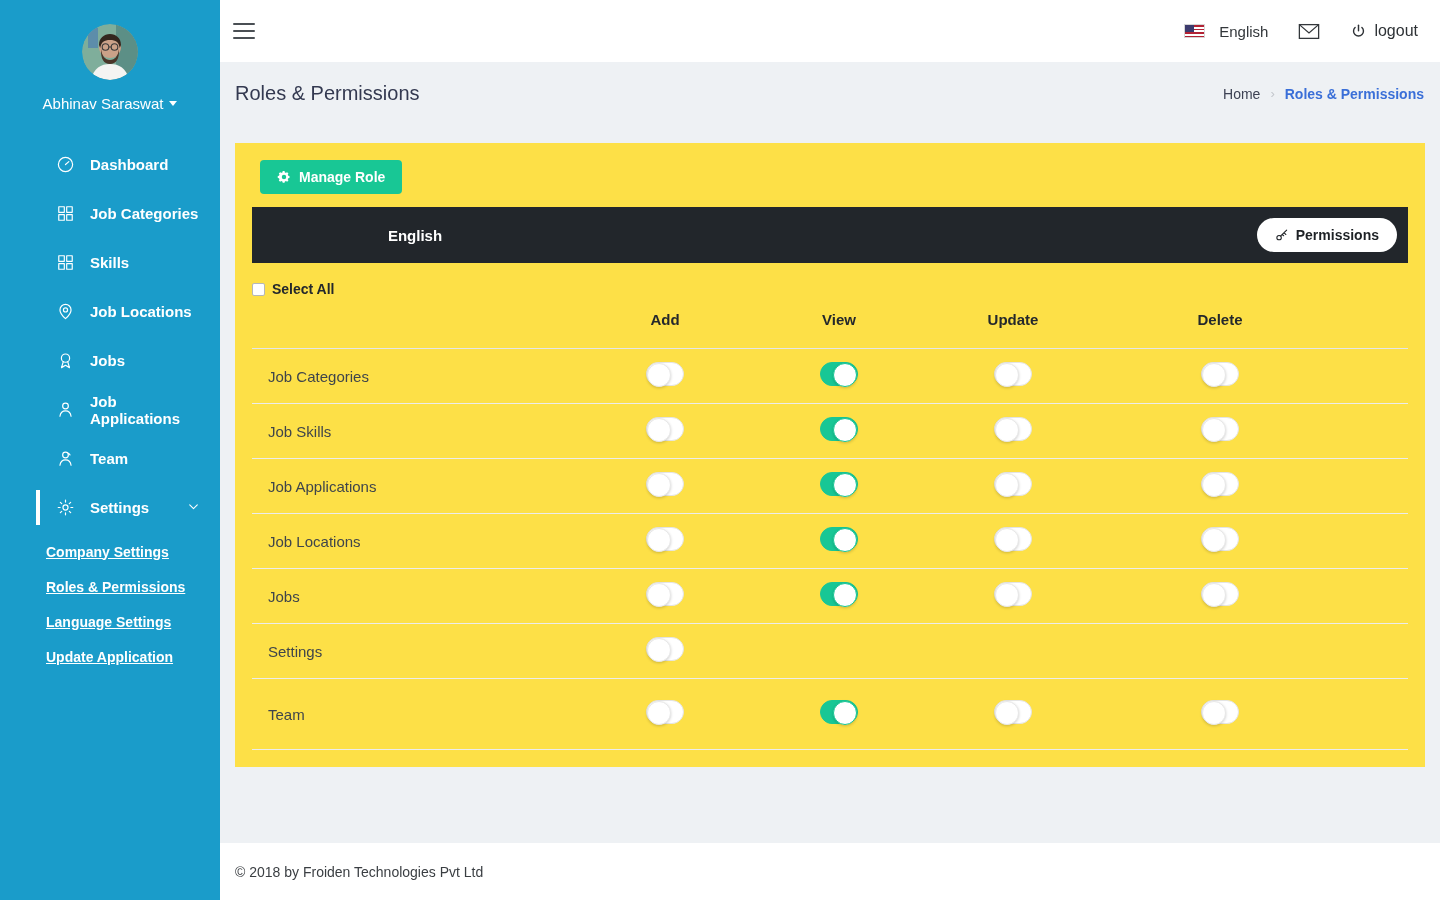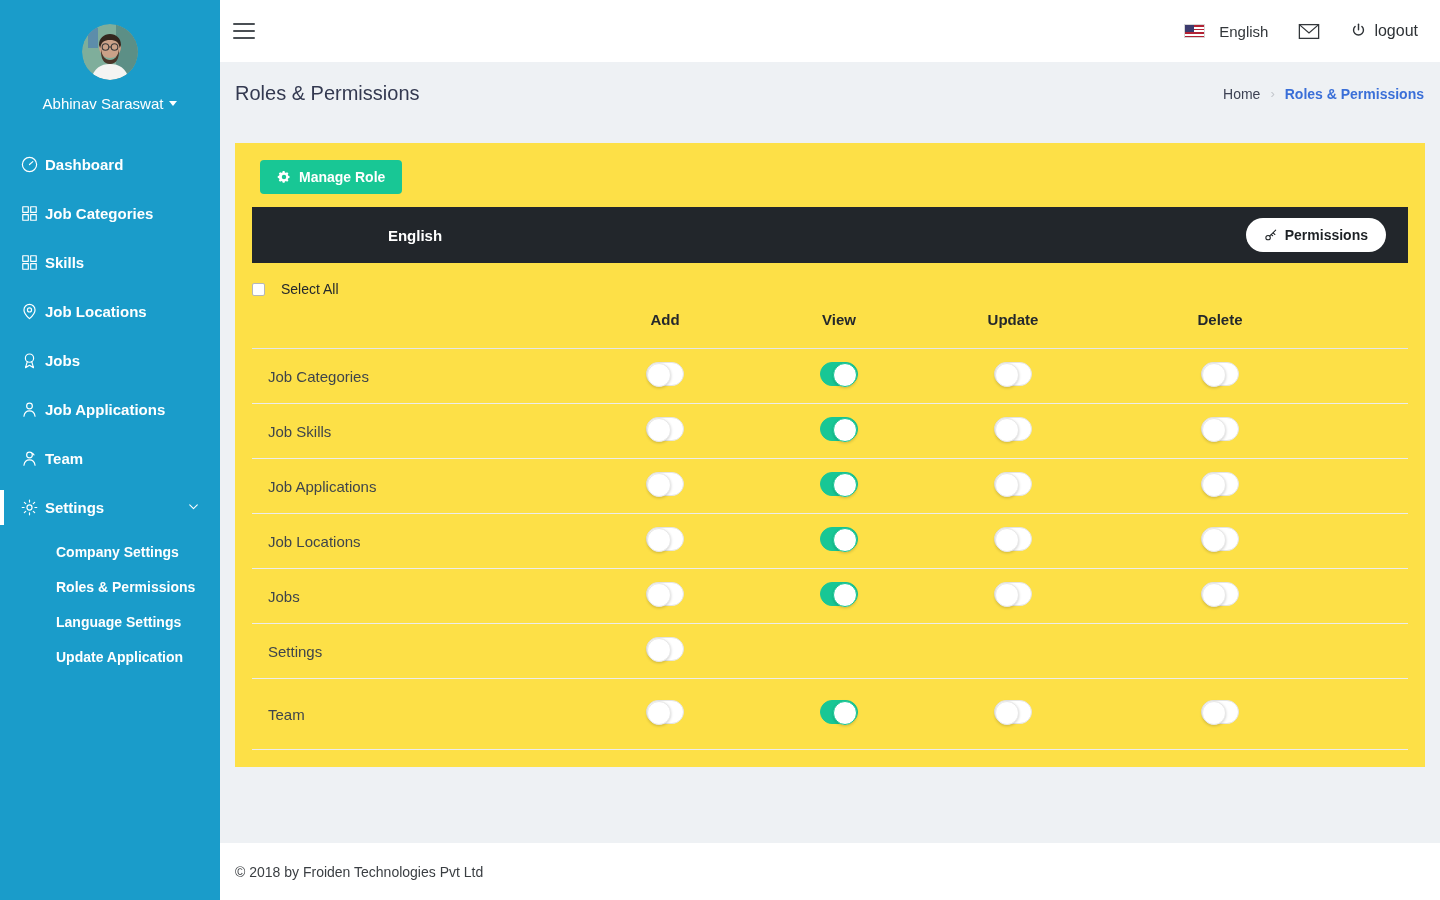--- a/index.html
+++ b/index.html
@@ -8,62 +8,62 @@
 
   
   .sidebar{position:fixed;left:0;top:0;width:220px;height:900px;background:#1a9cca;color:#fff;z-index:10;}
   .logo{height:62px;display:flex;align-items:center;justify-content:center;gap:7px;}
   .logo-text{font-size:23px;font-weight:500;letter-spacing:.5px;color:#fff;}
   .avatar-wrap{margin-top:24px;display:flex;flex-direction:column;align-items:center;}
   .avatar{width:56px;height:56px;border-radius:50%;overflow:hidden;display:block;}
   .user-name{margin-top:15px;font-size:15px;font-weight:400;color:#fff;display:flex;align-items:center;gap:6px;cursor:pointer;}
   .caret-down{width:0;height:0;border-left:4px solid transparent;border-right:4px solid transparent;border-top:5px solid #fff;display:inline-block;}
   .menu{margin-top:28px;}
-  .menu-item{height:49px;display:flex;align-items:center;padding:0 20px;gap:6px;font-size:15px;font-weight:600;cursor:pointer;position:relative;}
+  .menu-item{height:49px;display:flex;align-items:center;padding:0 20px;gap:15px;font-size:15px;font-weight:600;cursor:pointer;position:relative;margin-left:36px;}
   .menu-item .micon{width:19px;height:19px;flex:0 0 19px;display:flex;align-items:center;justify-content:center;}
   .menu-item svg{width:19px;height:19px;stroke:#fff;fill:none;stroke-width:1.5;stroke-linecap:round;stroke-linejoin:round;}
   .menu-item.active::before{content:"";position:absolute;left:0;top:7px;width:4px;height:35px;background:#fff;}
   .menu-item .chev{margin-left:auto;}
   .menu-item .chev svg{width:13px;height:13px;stroke-width:2;}
-  .submenu{padding:2px 0 6px 12px;}
+  .submenu{padding:2px 0 6px 2px;text-decoration:underline;}
   .submenu-item{height:35px;display:flex;align-items:center;padding-left:44px;font-size:14px;font-weight:600;color:#fff;cursor:pointer;}
 
   
   .main{margin-left:220px;width:1220px;}
   .topbar{height:62px;background:#fff;display:flex;align-items:center;padding:0 22px 0 13px;}
   .hamburger{width:22px;cursor:pointer;}
   .hamburger div{height:2px;background:#4a4f54;margin:5px 0;border-radius:1px;}
   .topbar-right{margin-left:auto;display:flex;align-items:center;gap:30px;}
   .lang{display:flex;align-items:center;gap:15px;font-size:15px;color:#33373b;cursor:pointer;}
   .flag{width:19px;height:12px;position:relative;background:repeating-linear-gradient(#b22234 0 1.8px,#fff 1.8px 3.6px);outline:1px solid #d6d6d6;}
   .flag::after{content:"";position:absolute;left:0;top:0;width:9px;height:6.5px;background:#3c3b6e;}
   .mail-btn svg{width:22px;height:17px;stroke:#33373b;fill:none;stroke-width:1.4;cursor:pointer;display:block;}
-  .logout{display:flex;gap:7px;font-size:16px;color:#2e3236;cursor:pointer;}
+  .logout{display:flex;align-items:center;gap:7px;font-size:16px;color:#2e3236;cursor:pointer;}
   .logout svg{width:17px;height:17px;stroke:#2e3236;fill:none;stroke-width:2;stroke-linecap:round;}
 
   .content{min-height:781px;background:#eef1f4;}
   .page-head{display:flex;justify-content:space-between;align-items:center;padding:20px 16px 38px 15px;}
   .page-title{font-size:20px;font-weight:500;color:#333950;}
   .breadcrumb{display:flex;align-items:center;gap:10px;font-size:14px;}
   .bc-home{color:#3d4254;cursor:pointer;}
   .bc-sep{color:#c3c7cc;font-size:13px;}
   .bc-current{color:#3a6fd8;font-weight:700;cursor:pointer;}
 
   .card{margin:0 15px;background:#fde047;padding:17px;}
   .manage-btn{display:inline-flex;align-items:center;gap:8px;background:#18c795;border:none;color:#fff;font-size:14px;font-weight:600;font-family:inherit;padding:0 17px;height:34px;border-radius:4px;cursor:pointer;margin-left:8px;}
   .manage-btn svg{width:14px;height:14px;fill:#fff;}
 
   .role-bar{margin-top:13px;height:56px;background:#22262b;position:relative;display:grid;grid-template-columns:326px 174px 174px 174px 240px;align-items:center;}
   .role-name{grid-column:1;justify-self:center;color:#fff;font-size:15px;font-weight:700;}
-  .perm-btn{position:absolute;right:22px;top:11px;height:34px;display:inline-flex;align-items:center;gap:7px;background:#fff;border:none;border-radius:17px;padding:0 18px;font-size:14px;font-weight:600;color:#1d2125;font-family:inherit;cursor:pointer;}
+  .perm-btn{position:absolute;right:11px;top:11px;height:34px;display:inline-flex;align-items:center;gap:7px;background:#fff;border:none;border-radius:17px;padding:0 18px;font-size:14px;font-weight:600;color:#1d2125;font-family:inherit;cursor:pointer;}
   .perm-btn svg{width:14px;height:14px;stroke:#1d2125;fill:none;stroke-width:1.8;stroke-linecap:round;}
 
   .select-row{margin-top:16px;display:flex;align-items:center;gap:7px;height:20px;}
   .checkbox{width:13px;height:13px;border:1px solid #b4b7ba;border-radius:2px;background:#fff;cursor:pointer;}
-  .select-label{font-size:14px;font-weight:400;color:#24282c;margin-left:9px;}
+  .select-label{font-size:14px;font-weight:700;color:#24282c;}
 
   .cols-row{margin-top:12px;padding-bottom:20px;display:grid;grid-template-columns:326px 174px 174px 174px 240px;border-bottom:1px solid #e4e6e8;}
   .hcell{justify-self:center;font-size:15px;font-weight:700;color:#24282c;}
 
   .prow{display:grid;grid-template-columns:326px 174px 174px 174px 240px;align-items:center;height:55px;border-bottom:1px solid #ececec;}
   .prow:last-child{height:71px;}
   .plabel{padding-left:16px;font-size:15px;color:#3f454b;}
   .tcell{justify-self:center;}
 
   .toggle{width:38px;height:24px;border-radius:12px;position:relative;display:inline-block;cursor:pointer;background:#fff;border:1px solid #e4e4e4;}

